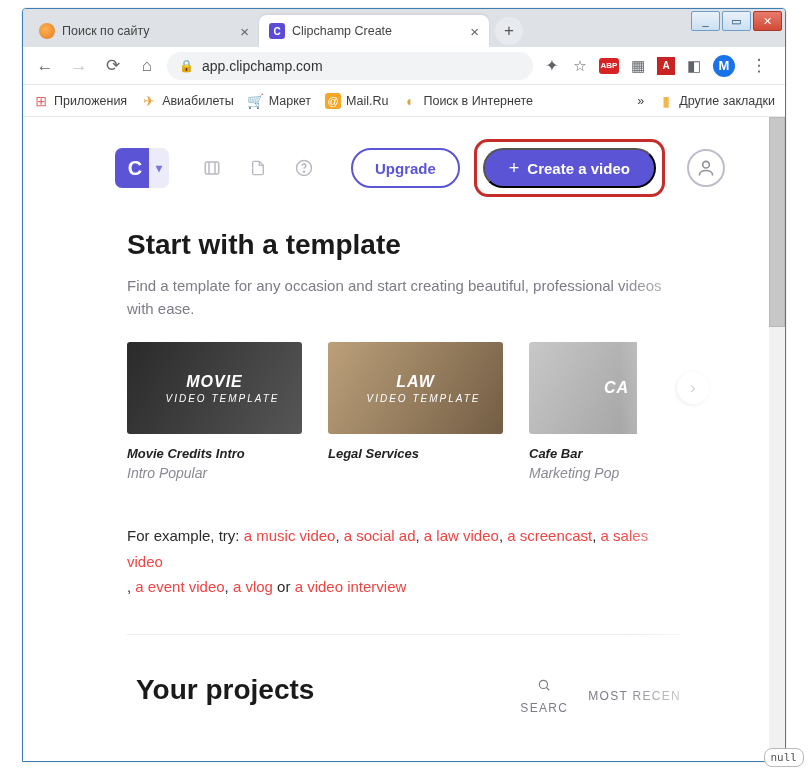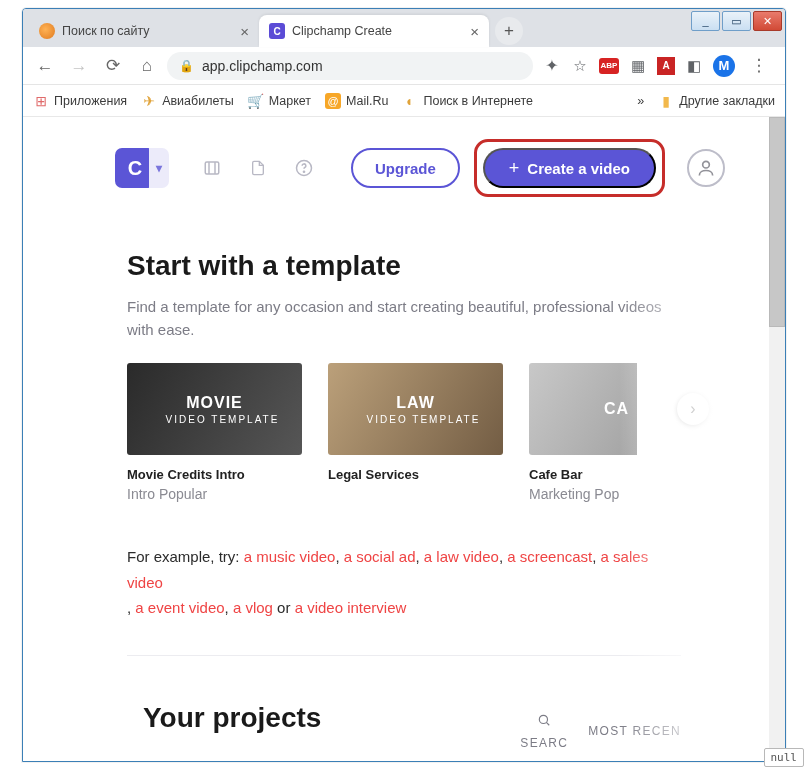--- a/index.html
+++ b/index.html
@@ -145,25 +145,25 @@
   .cta-wrap{
     border:3px solid #c62d2a;border-radius:14px;padding:6px;margin-left:2px;
   }
   .cta{
     height:40px;padding:0 24px;border-radius:22px;background:#5b55d6;color:#fff;
     font-weight:700;font-size:15px;display:flex;align-items:center;gap:8px;
   }
   .avatar{width:38px;height:38px;border:2px solid #bdbdc9;border-radius:50%;display:flex;align-items:center;justify-content:center;color:#929299;margin-left:10px;}
   
   .section{padding:10px 104px 0 104px;}
-  .h1{font-size:28px;font-weight:800;color:#1a1a1a;margin:33px 0 14px;}
+  .h1{font-size:28px;font-weight:800;color:#1a1a1a;margin:12px 0 14px;}
   .sub{color:#7c7c86;font-size:15px;line-height:1.5;max-width:560px;}
   
   .cards{display:flex;gap:26px;margin-top:22px;position:relative;}
-  .card{width:175px;}
+  .card{width:175px;font-style:italic;}
   .thumb{
     width:175px;height:92px;border-radius:3px;position:relative;overflow:hidden;
     display:flex;align-items:center;justify-content:center;color:#fff;text-align:center;
   }
   .thumb .tline1{font-size:16px;font-weight:800;letter-spacing:1px;}
   .thumb .tline2{font-size:10px;letter-spacing:2px;margin-top:2px;margin-left:16px;}
   .thumb.movie{background:linear-gradient(120deg,#2a2a2a,#565656);}
   .thumb.law{background:linear-gradient(120deg,#bba07a,#735d44);}
   .thumb.cafe{background:linear-gradient(120deg,#c8c8c8,#949494);}
   .card-title{font-size:13px;font-weight:700;color:#222;margin-top:12px;}
@@ -185,21 +185,21 @@
   
   .fade{
     position:absolute;top:130px;right:16px;width:150px;height:560px;
     background:linear-gradient(90deg,rgba(255,255,255,0) 0%,rgba(255,255,255,0.95) 65%,#fff 100%);
     pointer-events:none;
   }
   
   .nullbox{
     position:absolute;right:4px;bottom:6px;
     border:1px solid #b8b8b8;background:#fff;padding:2px 6px;font-size:11px;color:#555;
-    font-family:Consolas,monospace;border-radius:2px;
+    font-family:Consolas,monospace;border-radius:8px;
     z-index:50;
   }
 </style>
 </head>
 <body>
 
 <div class="window">
 
   <div class="titlebar-btns">
     <div class="tbtn">_</div>
@@ -363,21 +363,21 @@
         </div>
       </div>
 
       <div class="examples">
         <span>For example, try: </span><a>a music video</a>, <a>a social ad</a>, <a>a law video</a>, <a>a screencast</a>, <a>a sales video</a><br>, <a>a event video</a>, <a>a vlog</a><span> or </span><a>a video interview</a>
       </div>
 
       <div class="hr"></div>
 
       <div class="projhdr">
-        <h1 class="h1" style="margin:16px">Your projects</h1>
+        <h1 class="h1" style="margin:9px">Your projects</h1>
         <div class="right">
           <div class="item">
             <span>
               <svg width="14" height="14" viewBox="0 0 24 24" fill="none" stroke="#7c7c86" stroke-width="2">
                   <circle cx="11" cy="11" r="7"></circle>
                   <line x1="21" y1="21" x2="16" y2="16"></line>
                 </svg>
             </span>
             <span>SEARC</span>
           </div>

